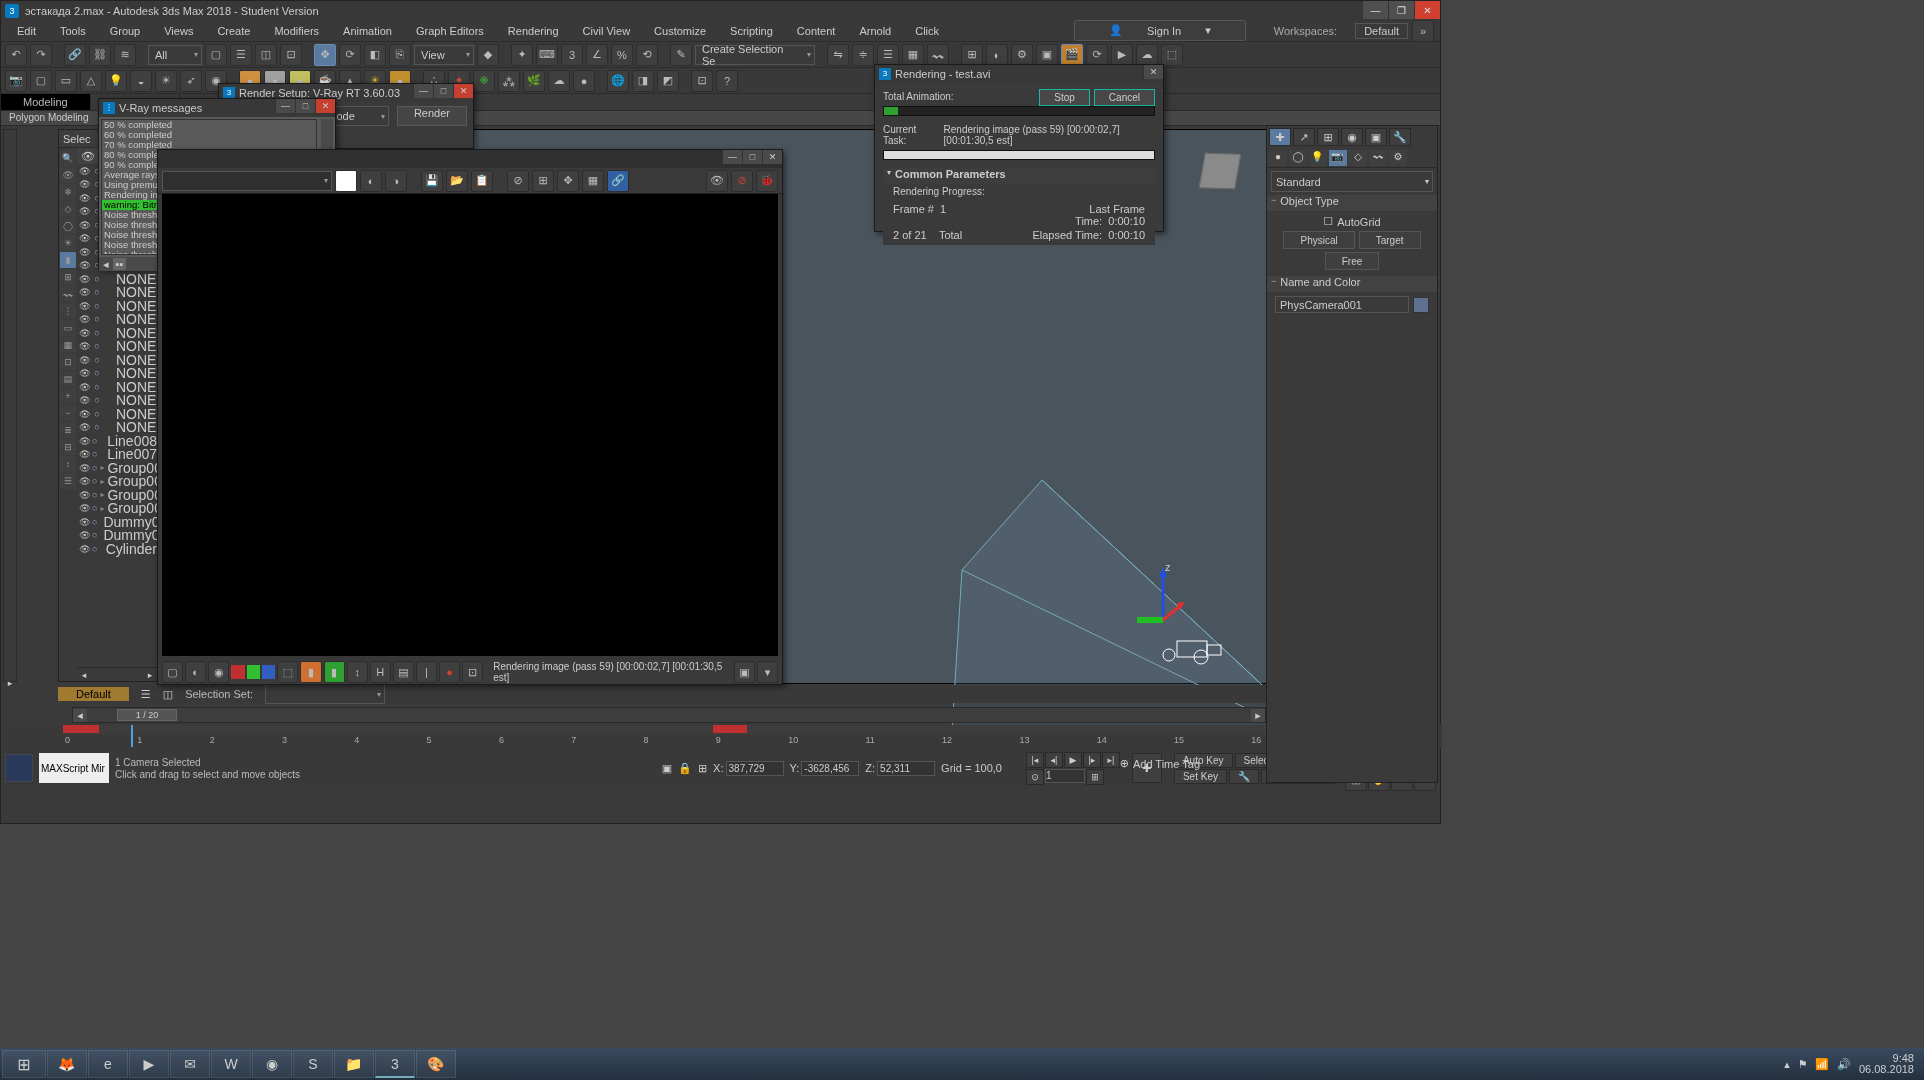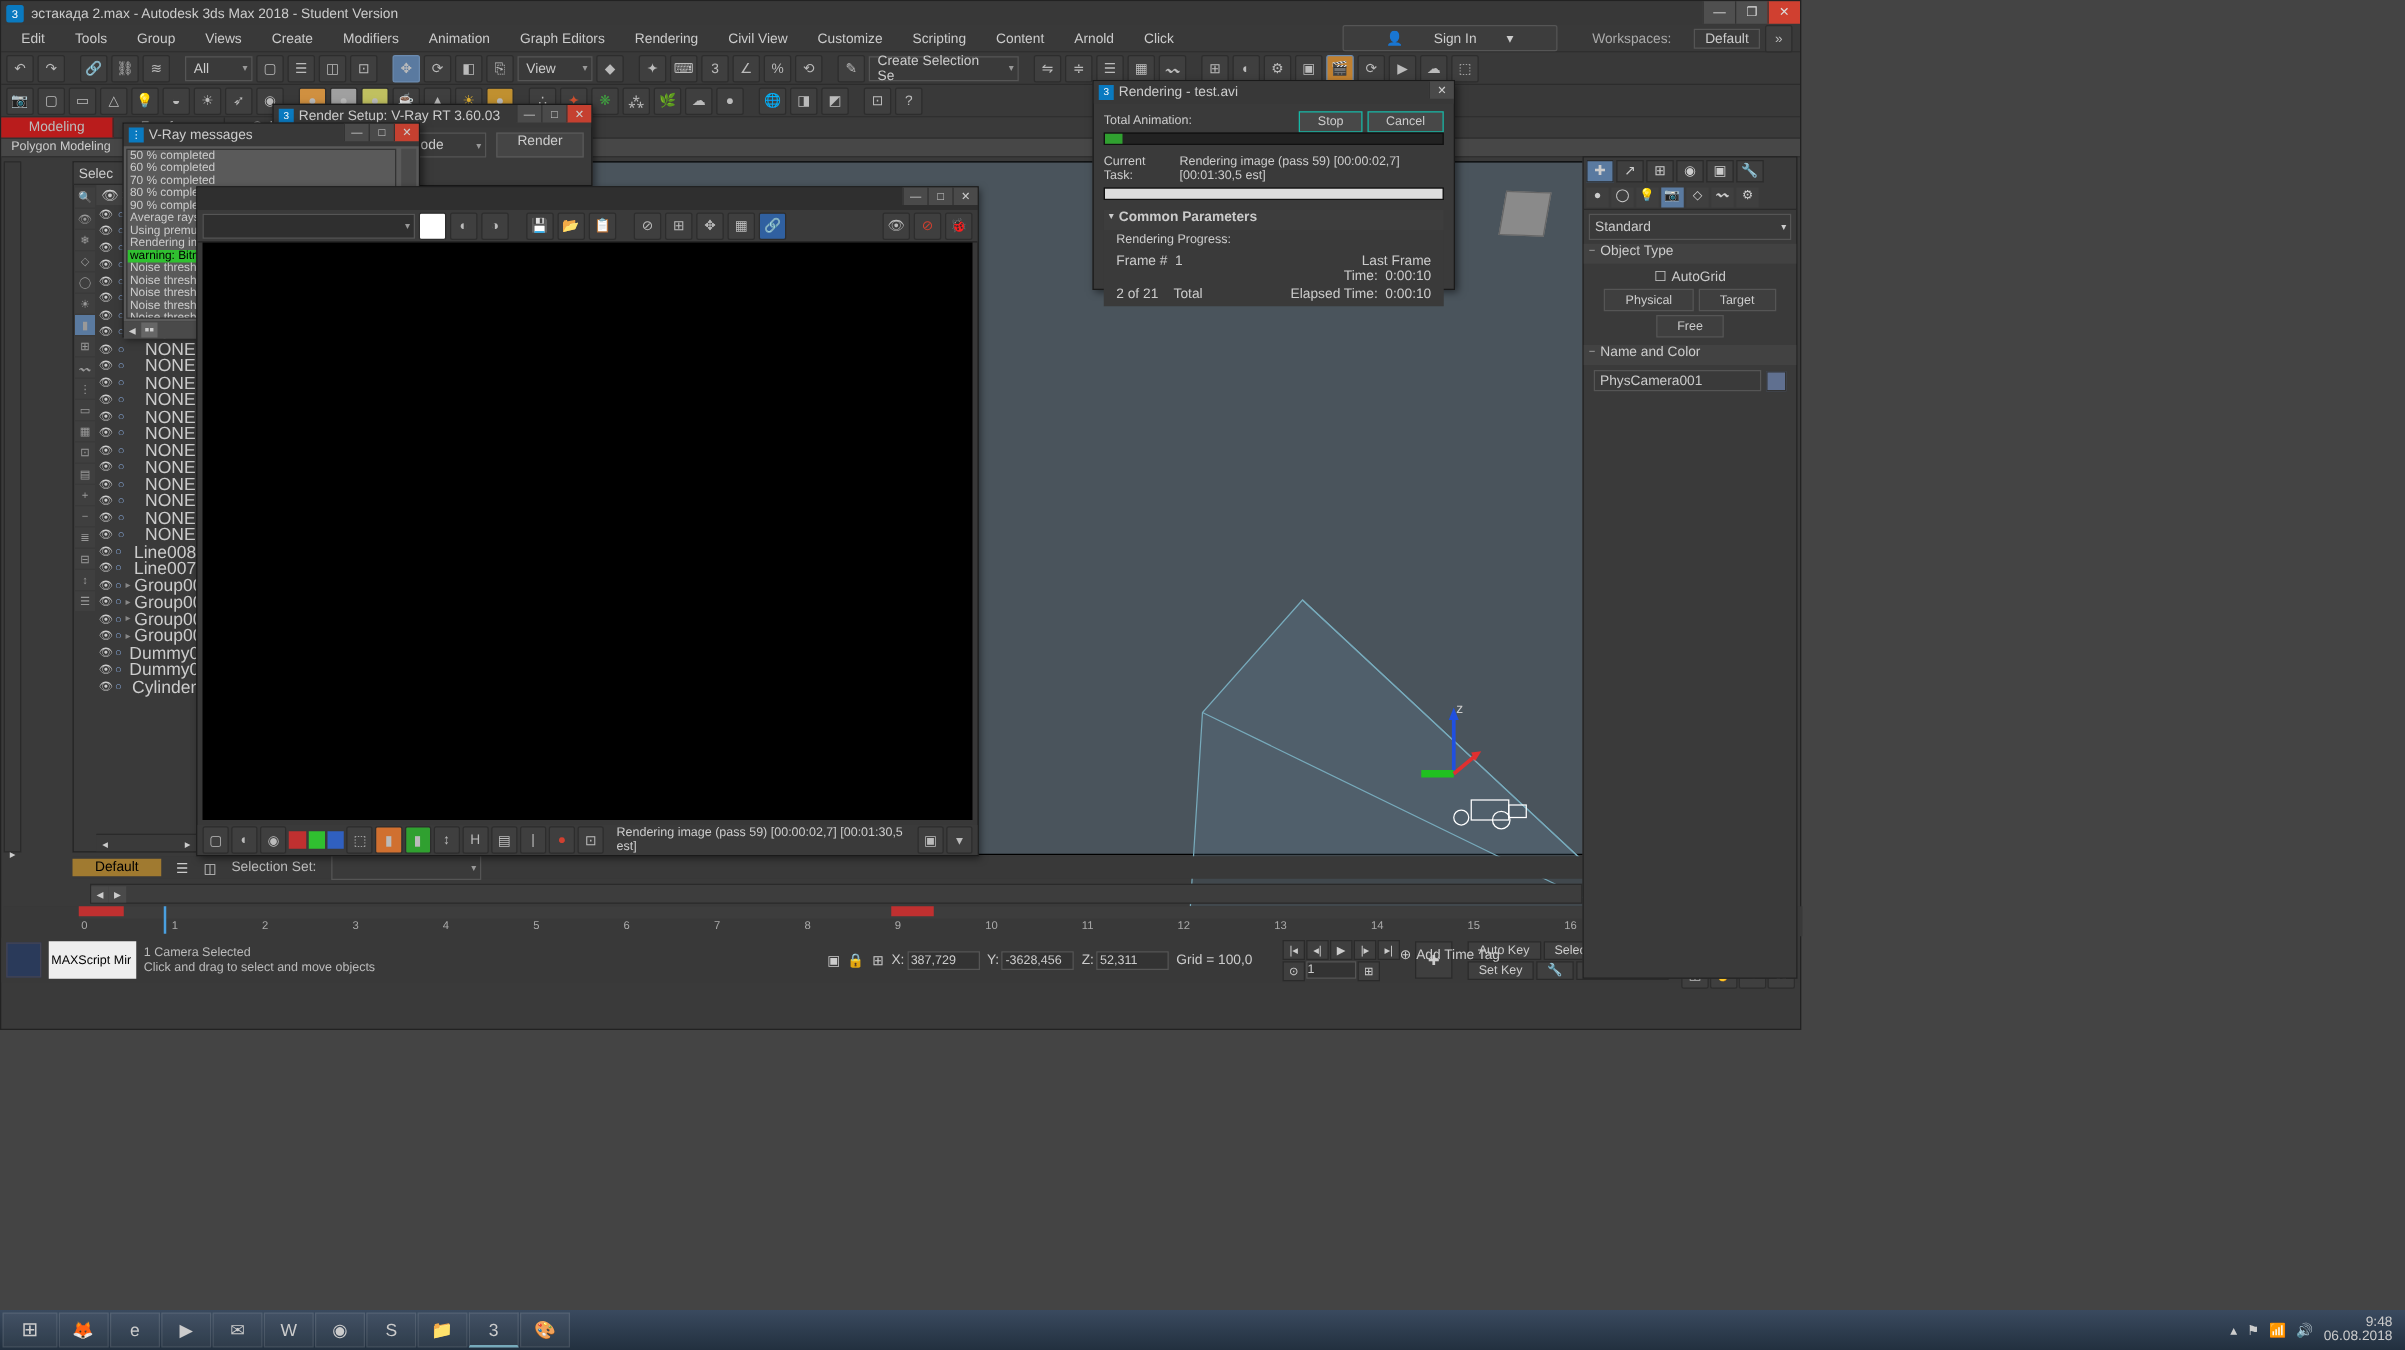--- a/index.html
+++ b/index.html
@@ -21,21 +21,21 @@
 
 .tbrow{height:26px;background:#393939;display:flex;align-items:center;padding:0 4px;gap:3px;border-bottom:1px solid #2c2c2c}
 .tbtn{width:22px;height:22px;background:#3f3f3f;border:1px solid #2d2d2d;border-radius:2px;display:flex;align-items:center;justify-content:center;font-size:11px;color:#bbb}
 .tbtn.on{background:#5a7aa0;border-color:#6b8bb0}
 .tsep{width:6px}
 .tdd{height:20px;background:#3a3a3a;border:1px solid #555;padding:0 16px 0 6px;display:flex;align-items:center;color:#ccc;position:relative}
 .tdd:after{content:"▾";position:absolute;right:3px;font-size:8px;color:#999}
 
 .ribtabs{height:17px;background:#3a3a3a;display:flex;border-bottom:1px solid #2a2a2a}
 .ribtabs span{padding:2px 22px;color:#bbb;border-right:1px solid #2a2a2a}
-.ribtabs span.active{background:#b91c1c}
+.ribtabs span.active{background:#000000}
 .ribstrip{height:15px;background:#474747;padding:1px 8px;font-size:10px;color:#ccc;border-bottom:1px solid #2a2a2a}
 
 .leftcol{position:absolute;left:2px;top:128px;width:14px;height:553px;background:#3a3a3a;border:1px solid #2a2a2a}
 .leftcol .dot{width:10px;height:10px;margin:548px auto 0;font-size:9px;text-align:center}
 .sceneexp{position:absolute;left:57px;top:128px;width:100px;height:553px;background:#3a3a3a;border:1px solid #222}
 .sceneexp .sel{height:18px;display:flex;align-items:center;padding:0 4px;background:#3d3d3d;border-bottom:1px solid #2a2a2a}
 .sceneexp .toolcol{position:absolute;left:0;top:18px;width:18px;bottom:0;display:flex;flex-direction:column;gap:1px;padding-top:2px}
 .sceneexp .toolcol .tc{width:16px;height:16px;background:#3f3f3f;margin:0 auto;font-size:9px;display:flex;align-items:center;justify-content:center;color:#999}
 .sceneexp .toolcol .tc.on{background:#5a7aa0}
 .sceneexp .hdrrow{position:absolute;left:18px;top:18px;right:0;height:16px;background:#424242;display:flex;align-items:center;padding:0 4px;gap:4px}
@@ -528,20 +528,23 @@
   <div class="bottombar">
     <div class="def">Default</div>
     <span>☰</span>
     <span>◫</span>
     <span class="sslabel">Selection Set:</span>
     <div class="tdd" style="width:120px"></div>
   </div>
 
   <div class="timeslider">
     <div class="ar">◂</div>
+    <div class="track">
+        <div class="thumb">1 / 20</div>
+      </div>
     <div class="ar">▸</div>
   </div>
 
   <div class="trackbar">
     <div class="keyarea">
       <div class="redseg" style="left:0;width:36px"></div>
       <div class="redseg" style="left:650px;width:34px"></div>
       <div class="redseg" style="right:0;width:56px"></div>
     </div>
     <div class="marker" style="left:128px"></div>

